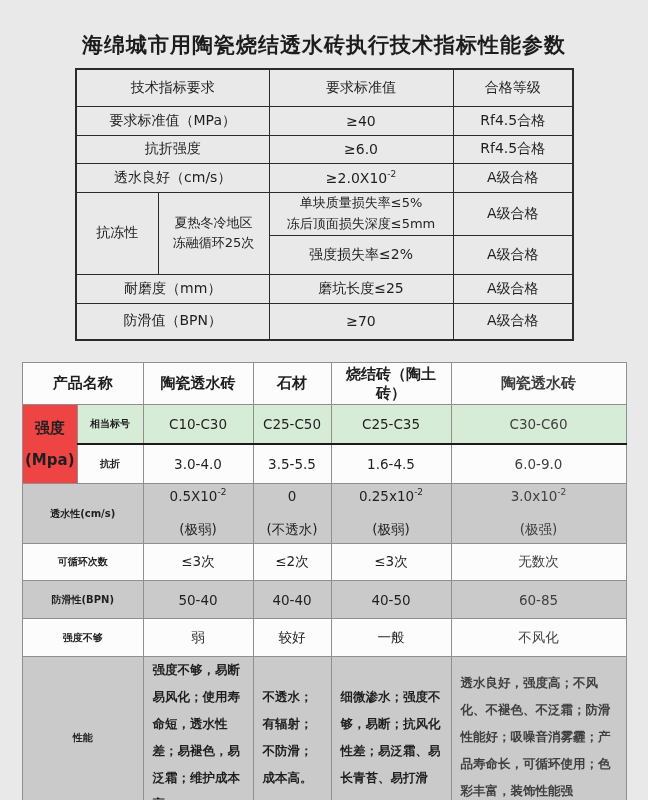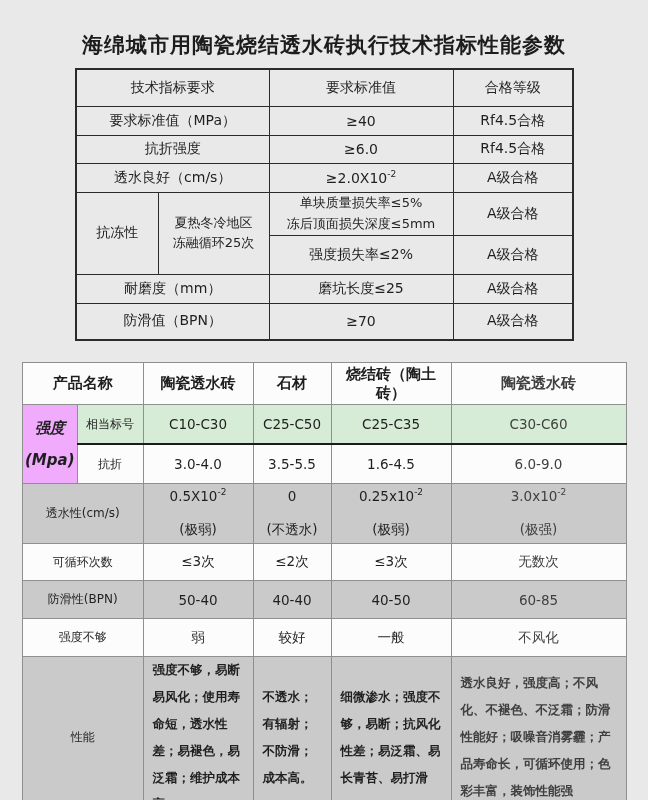--- a/index.html
+++ b/index.html
@@ -45,25 +45,25 @@
     margin: 21px 0 0 22px;
     border: 1px solid #8f8f8f;
     background: #fcfcfc;
     font-size: 13.5px;
   }
   table.t2 td {
     border: 1px solid #8f8f8f;
     text-align: center; vertical-align: middle;
     padding: 0 2px;
   }
-  table.t2 .lbl { font-weight: normal; font-size: 12px; }
+  table.t2 .lbl { font-weight: bold; font-size: 10px; }
   table.t2 tr.head td { font-weight: bold; font-size: 15px; }
   table.t2 .greenbg { background: #d7ecd7; }
   table.t2 tr.grayrow td { background: #cacaca; }
-  table.t2 .whitecell { background: #f0abfc; font-style: italic; }
+  table.t2 .whitecell { background: #ef4444; }
   table.t2 .green { color: #404040; }
   table.t2 td.tb { border-bottom: 2px solid #1b1b1b; }
   .strength-cell { line-height: 1.2; }
   .strength-cell div { margin: 14px 0; font-weight: bold; font-size: 15px; }
   .perm-note { margin-top: 17px; }
   table.t2 tr.perf td.ptext {
     font-size: 12.5px; line-height: 2.15;
     text-align: left; padding: 0 9px;
     font-weight: bold;
   }

